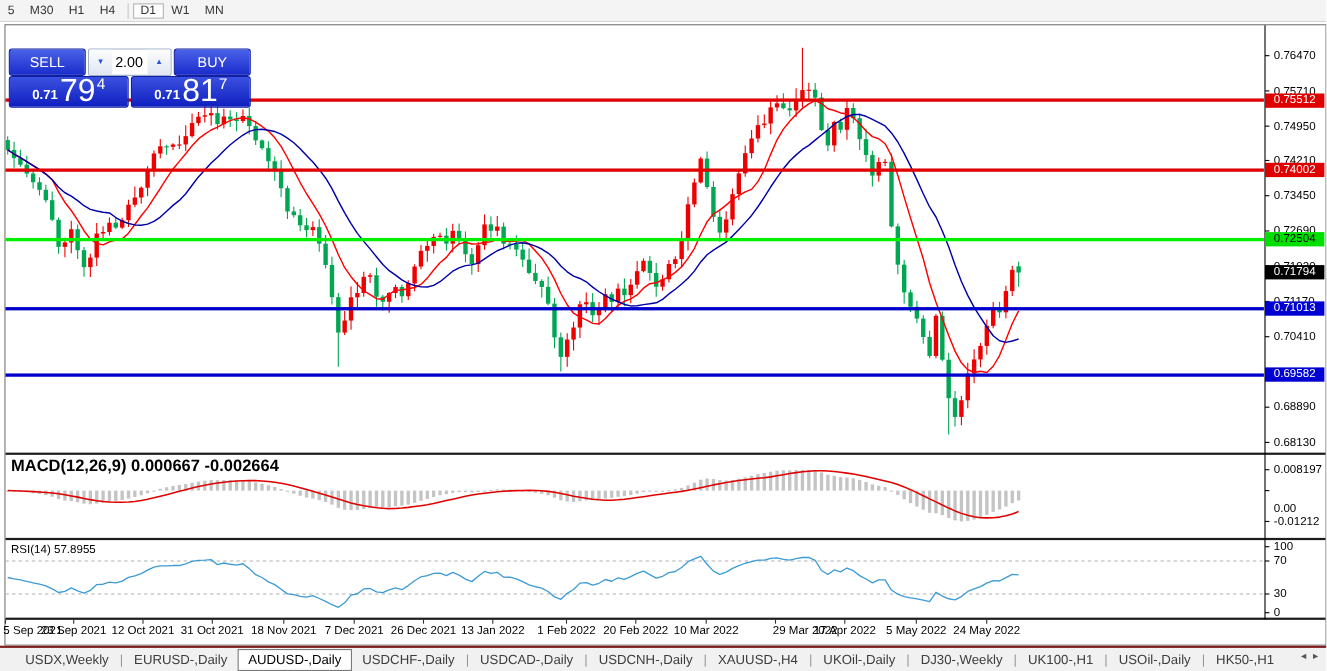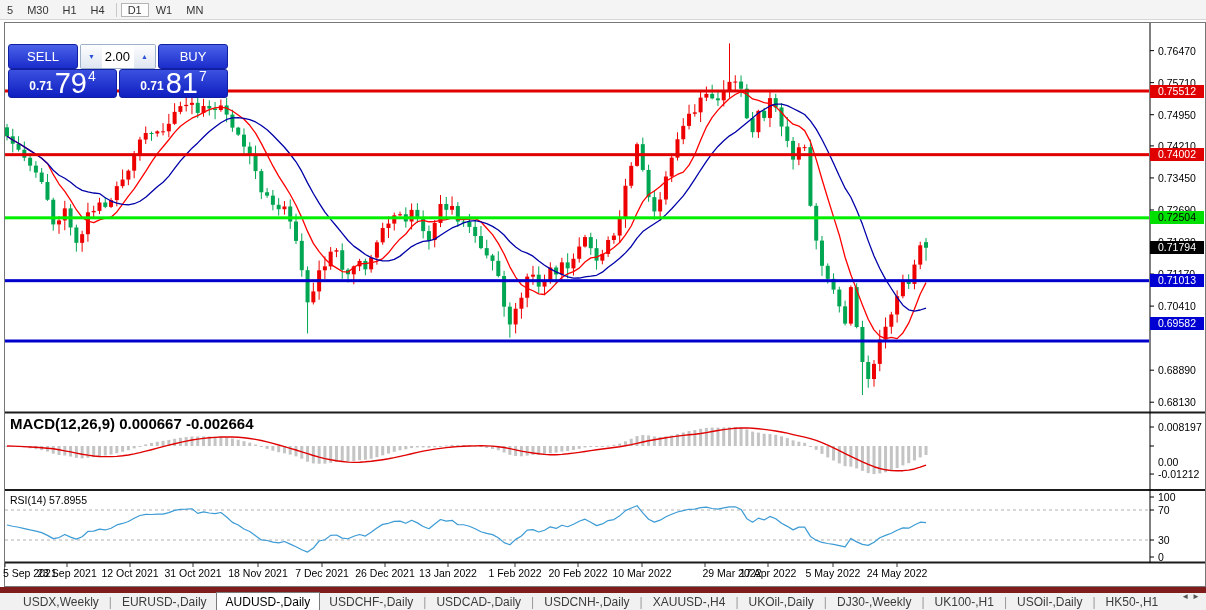--- a/index.html
+++ b/index.html
@@ -33,21 +33,21 @@
   .tp-vol{flex:1;font-size:13px;color:#000;text-align:right;padding:4px 4px 0 0;}
   .tp-row2{display:flex;height:29px;margin-top:0;}
   .tp-price{flex:1;background:linear-gradient(#3b51e0,#0f1fc0);border:1px solid #1020a0;border-radius:3px;
       color:#fff;display:flex;align-items:flex-end;justify-content:center;padding-bottom:1px;}
   .tp-price:first-child{margin-right:2px;}
   .tp-small{font-size:12px;font-weight:bold;margin:0 2px 3px 0;}
   .tp-big{font-size:29px;line-height:26px;}
   .tp-sup{font-size:14px;margin:0 0 12px 1px;}
   
   #tabs{position:absolute;left:0;top:587px;width:1206px;height:23px;background:#f1f1f1;
-      border-top:6px solid #7f1d1d;display:flex;align-items:center;font-size:12px;color:#3c3c3c;padding-left:14px;box-sizing:border-box;}
+      border-top:2px solid #7f1d1d;display:flex;align-items:center;font-size:12px;color:#3c3c3c;padding-left:14px;box-sizing:border-box;}
   .tab{padding:2px 9px;white-space:nowrap;cursor:pointer;}
   .tab.active{background:#fff;border:1px solid #7a7a7a;color:#000;}
   .tabsep{color:#999;margin:0 1px;}
   #tabnav{position:absolute;right:3px;top:592px;font-size:8px;color:#555;letter-spacing:3px;}
 </style>
 </head>
 <body>
 
 <div id="app">
   <div id="tf-toolbar">
@@ -646,21 +646,21 @@
       <div class="axlab" style="left: 1158px; top: 203.973px;">0.72690</div>
       <div class="axlab" style="left: 1158px; top: 236.014px;">0.71930</div>
       <div class="axlab" style="left: 1158px; top: 268.054px;">0.71170</div>
       <div class="axlab" style="left: 1158px; top: 300.095px;">0.70410</div>
       <div class="axlab" style="left: 1158px; top: 364.177px;">0.68890</div>
       <div class="axlab" style="left: 1158px; top: 396.218px;">0.68130</div>
       <div class="badge" style="left: 1150px; top: 84.5px; background: rgb(224, 0, 0); color: rgb(255, 255, 255);">0.75512</div>
       <div class="badge" style="left: 1150px; top: 148.16px; background: rgb(224, 0, 0); color: rgb(255, 255, 255);">0.74002</div>
       <div class="badge" style="left: 1150px; top: 211.314px; background: rgb(0, 224, 0); color: rgb(0, 0, 0);">0.72504</div>
       <div class="badge" style="left: 1150px; top: 274.173px; background: rgb(0, 0, 210); color: rgb(255, 255, 255);">0.71013</div>
-      <div class="badge" style="left: 1150px; top: 317px; background: rgb(0, 0, 210); color: rgb(255, 255, 255);">0.69582</div>
+      <div class="badge" style="left: 1150px; top: 334px; background: rgb(0, 0, 210); color: rgb(255, 255, 255);">0.69582</div>
       <div class="badge" style="left: 1150px; top: 241.247px; background: rgb(0, 0, 0); color: rgb(255, 255, 255);">0.71794</div>
       <div class="axlab" style="left: 1158px; top: 421.024px;">0.008197</div>
       <div class="axlab" style="left: 1158px; top: 440px; margin-top: 16px;">0.00</div>
       <div class="axlab" style="left: 1158px; top: 468.058px;">-0.01212</div>
       <div class="axlab" style="left: 1158px; top: 491px;">100</div>
       <div class="axlab" style="left: 1158px; top: 504px;">70</div>
       <div class="axlab" style="left: 1158px; top: 534px;">30</div>
       <div class="axlab" style="left: 1158px; top: 551px;">0</div>
       <div class="datelab" style="top: 567px; left: 3px;">5 Sep 2021</div>
       <div class="datelab" style="top: 567px; left: 67px; transform: translateX(-50%);">23 Sep 2021</div>

